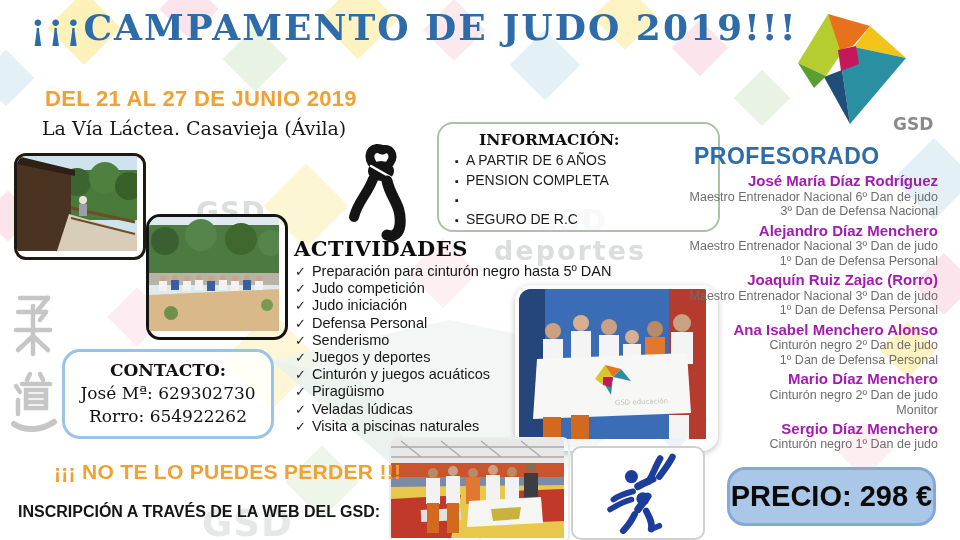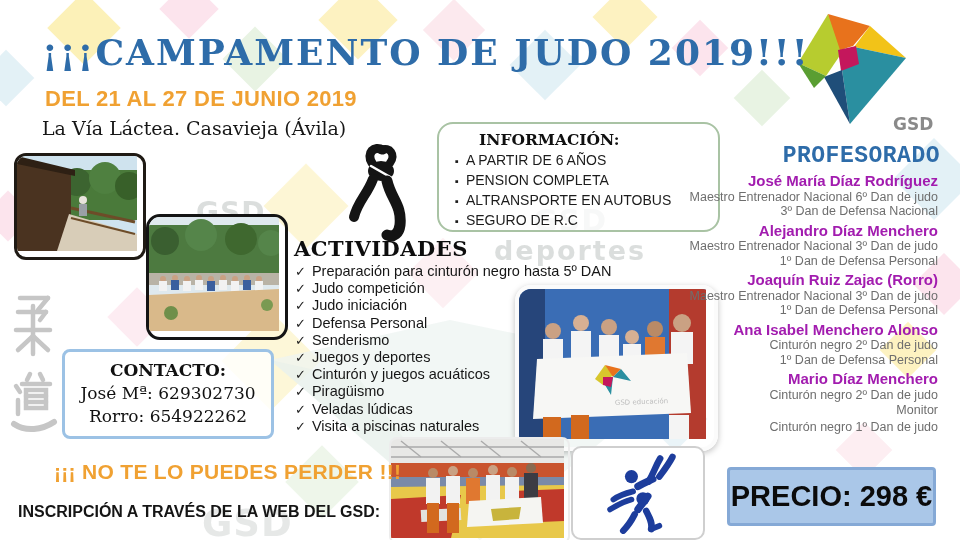--- a/index.html
+++ b/index.html
@@ -4,54 +4,54 @@
 <style>
   html,body{margin:0;padding:0;background:#777;}
   .canvas{position:relative;width:960px;height:540px;background:#ffffff;overflow:hidden;
           font-family:"Liberation Sans",sans-serif;}
   
   .dm{position:absolute;transform:rotate(45deg);opacity:.8;z-index:0;}
   .wm{position:absolute;z-index:0;font-weight:bold;color:rgba(125,138,132,.28);
       font-family:"DejaVu Sans",sans-serif;letter-spacing:1px;}
   .big-gem-wm{position:absolute;z-index:0;}
   
-  .title{position:absolute;left:30px;top:31px;z-index:3;width:790px;
+  .title{position:absolute;left:30px;top:6px;z-index:3;width:790px;
          font-family:"DejaVu Serif",serif;font-weight:bold;font-size:36px;
-         letter-spacing:2px;white-space:nowrap;margin-left:12px;}
+         letter-spacing:2px;white-space:nowrap;}
   .dates{position:absolute;left:45px;top:86px;z-index:3;font-weight:bold;font-size:22px;letter-spacing:.3px;}
   .location{position:absolute;left:42px;top:117px;z-index:3;font-family:"DejaVu Serif",serif;
             font-size:19px;color:#161616;}
   .info-box{position:absolute;left:437px;top:122px;width:283px;height:110px;z-index:3;
             background:rgba(255,255,255,.78);border:2px solid #a9c3a4;border-radius:16px;
             box-sizing:border-box;padding:6px 10px 0 14px;}
   .info-title{font-family:"DejaVu Serif",serif;font-weight:bold;font-size:15.5px;color:#101010;
               margin-left:26px;margin-bottom:2px;}
   .info-item{font-size:14px;color:#1c1c1c;line-height:19px;display:flex;align-items:baseline;}
   .info-item .blt{font-size:11px;margin:0 7px 0 2px;}
   .act-title{position:absolute;left:294px;top:236px;z-index:3;font-family:"DejaVu Serif",serif;
              font-weight:bold;font-size:21px;color:#0d0d0d;letter-spacing:.5px;}
   .act-list{position:absolute;left:295px;top:263px;z-index:3;}
   .act-item{font-size:14.5px;color:#161616;line-height:17.2px;display:flex;align-items:baseline;}
   .act-item .chk{margin-right:6px;font-size:13px;color:#222;}
   .contact-box{position:absolute;left:62px;top:349px;width:212px;height:90px;z-index:3;
-               background:rgba(255,255,255,.8);border:3px solid #9cc2e5;border-radius:8px;
+               background:rgba(255,255,255,.8);border:3px solid #9cc2e5;border-radius:18px;
                box-sizing:border-box;text-align:center;padding-top:8px;
                font-family:"DejaVu Serif",serif;color:#111;}
   .contact-title{font-weight:bold;font-size:17px;margin-bottom:2px;}
   .contact-line{font-size:17px;line-height:23px;}
   .perder{position:absolute;left:54px;top:460px;z-index:3;font-weight:bold;font-size:21px;letter-spacing:.3px;}
   .inscripcion{position:absolute;left:18px;top:503px;z-index:3;font-weight:bold;font-size:16px;color:#151515;}
-  .prof-title{position:absolute;left:694px;top:143px;width:246px;z-index:3;text-align:right;
-              font-family:Liberation Mono, monospace;font-weight:bold;font-size:23px;letter-spacing:.5px;}
+  .prof-title{position:absolute;left:694px;top:143px;width:246px;z-index:3;text-align:left;
+              font-family:Liberation Sans, sans-serif;font-weight:bold;font-size:23px;letter-spacing:.5px;}
   .staff-col{position:absolute;left:688px;top:172px;width:250px;z-index:3;text-align:right;}
   .staff-name{font-weight:bold;font-size:15px;color:#a21caf;line-height:17.5px;}
   .staff-detail{font-size:12.5px;color:#6e6e6e;line-height:14.8px;}
   .staff-entry{margin-bottom:2.5px;}
   .price-box{position:absolute;left:727px;top:467px;width:209px;height:59px;z-index:3;
-             background:#aac7e8;border:3px solid #85a9d6;border-radius:4px;box-sizing:border-box;
+             background:#aac7e8;border:3px solid #85a9d6;border-radius:18px;box-sizing:border-box;
              display:flex;align-items:center;justify-content:center;
              font-weight:bold;font-size:29px;color:#0b0b0b;}
   .photo{position:absolute;overflow:hidden;z-index:2;}
   .ph1{left:14px;top:153px;width:126px;height:101px;border:3px solid #1f1a14;border-radius:12px;}
   .ph2{left:146px;top:214px;width:136px;height:120px;border:3px solid #141414;border-radius:14px;}
   .ph3{left:515px;top:285px;width:195px;height:158px;border:4px solid #fbfbfb;border-radius:16px;
        box-shadow:0 2px 6px rgba(0,0,0,.25);}
   .ph4{left:389px;top:437px;width:177px;height:103px;border:2px solid #ececec;border-radius:8px;}
   .picto-box{position:absolute;left:571px;top:446px;width:134px;height:94px;z-index:2;
              background:#fff;border:2px solid #cfcfcf;border-radius:10px;box-sizing:border-box;
@@ -186,21 +186,20 @@
     <div class="info-item">
       <span class="blt">▪</span>
       <span>A PARTIR DE 6 AÑOS</span>
       </div>
     <div class="info-item">
       <span class="blt">▪</span>
       <span>PENSION COMPLETA</span>
       </div>
     <div class="info-item">
       <span class="blt">▪</span>
-      <span>ALTRANSPORTE EN AUTOBUS</span>
       </div>
     <div class="info-item">
       <span class="blt">▪</span>
       <span>SEGURO DE R.C</span>
       </div>
   </div>
 
   <div class="act-title">ACTIVIDADES</div>
   <div class="act-list">
     <div class="act-item">
@@ -386,20 +385,21 @@
       <div class="staff-name">Ana Isabel Menchero Alonso</div>
       <div class="staff-detail">Cinturón negro 2º Dan de judo</div>
       <div class="staff-detail">1º Dan de Defensa Personal</div>
     </div>
     <div class="staff-entry">
       <div class="staff-name">Mario Díaz Menchero</div>
       <div class="staff-detail">Cinturón negro 2º Dan de judo</div>
       <div class="staff-detail">Monitor</div>
     </div>
     <div class="staff-entry">
+      <div class="staff-name">Sergio Díaz Menchero</div>
       <div class="staff-detail">Cinturón negro 1º Dan de judo</div>
     </div>
   </div>
 
   <div class="price-box">
     <span>PRECIO: 298 €</span>
   </div>
 
 </div>
 

